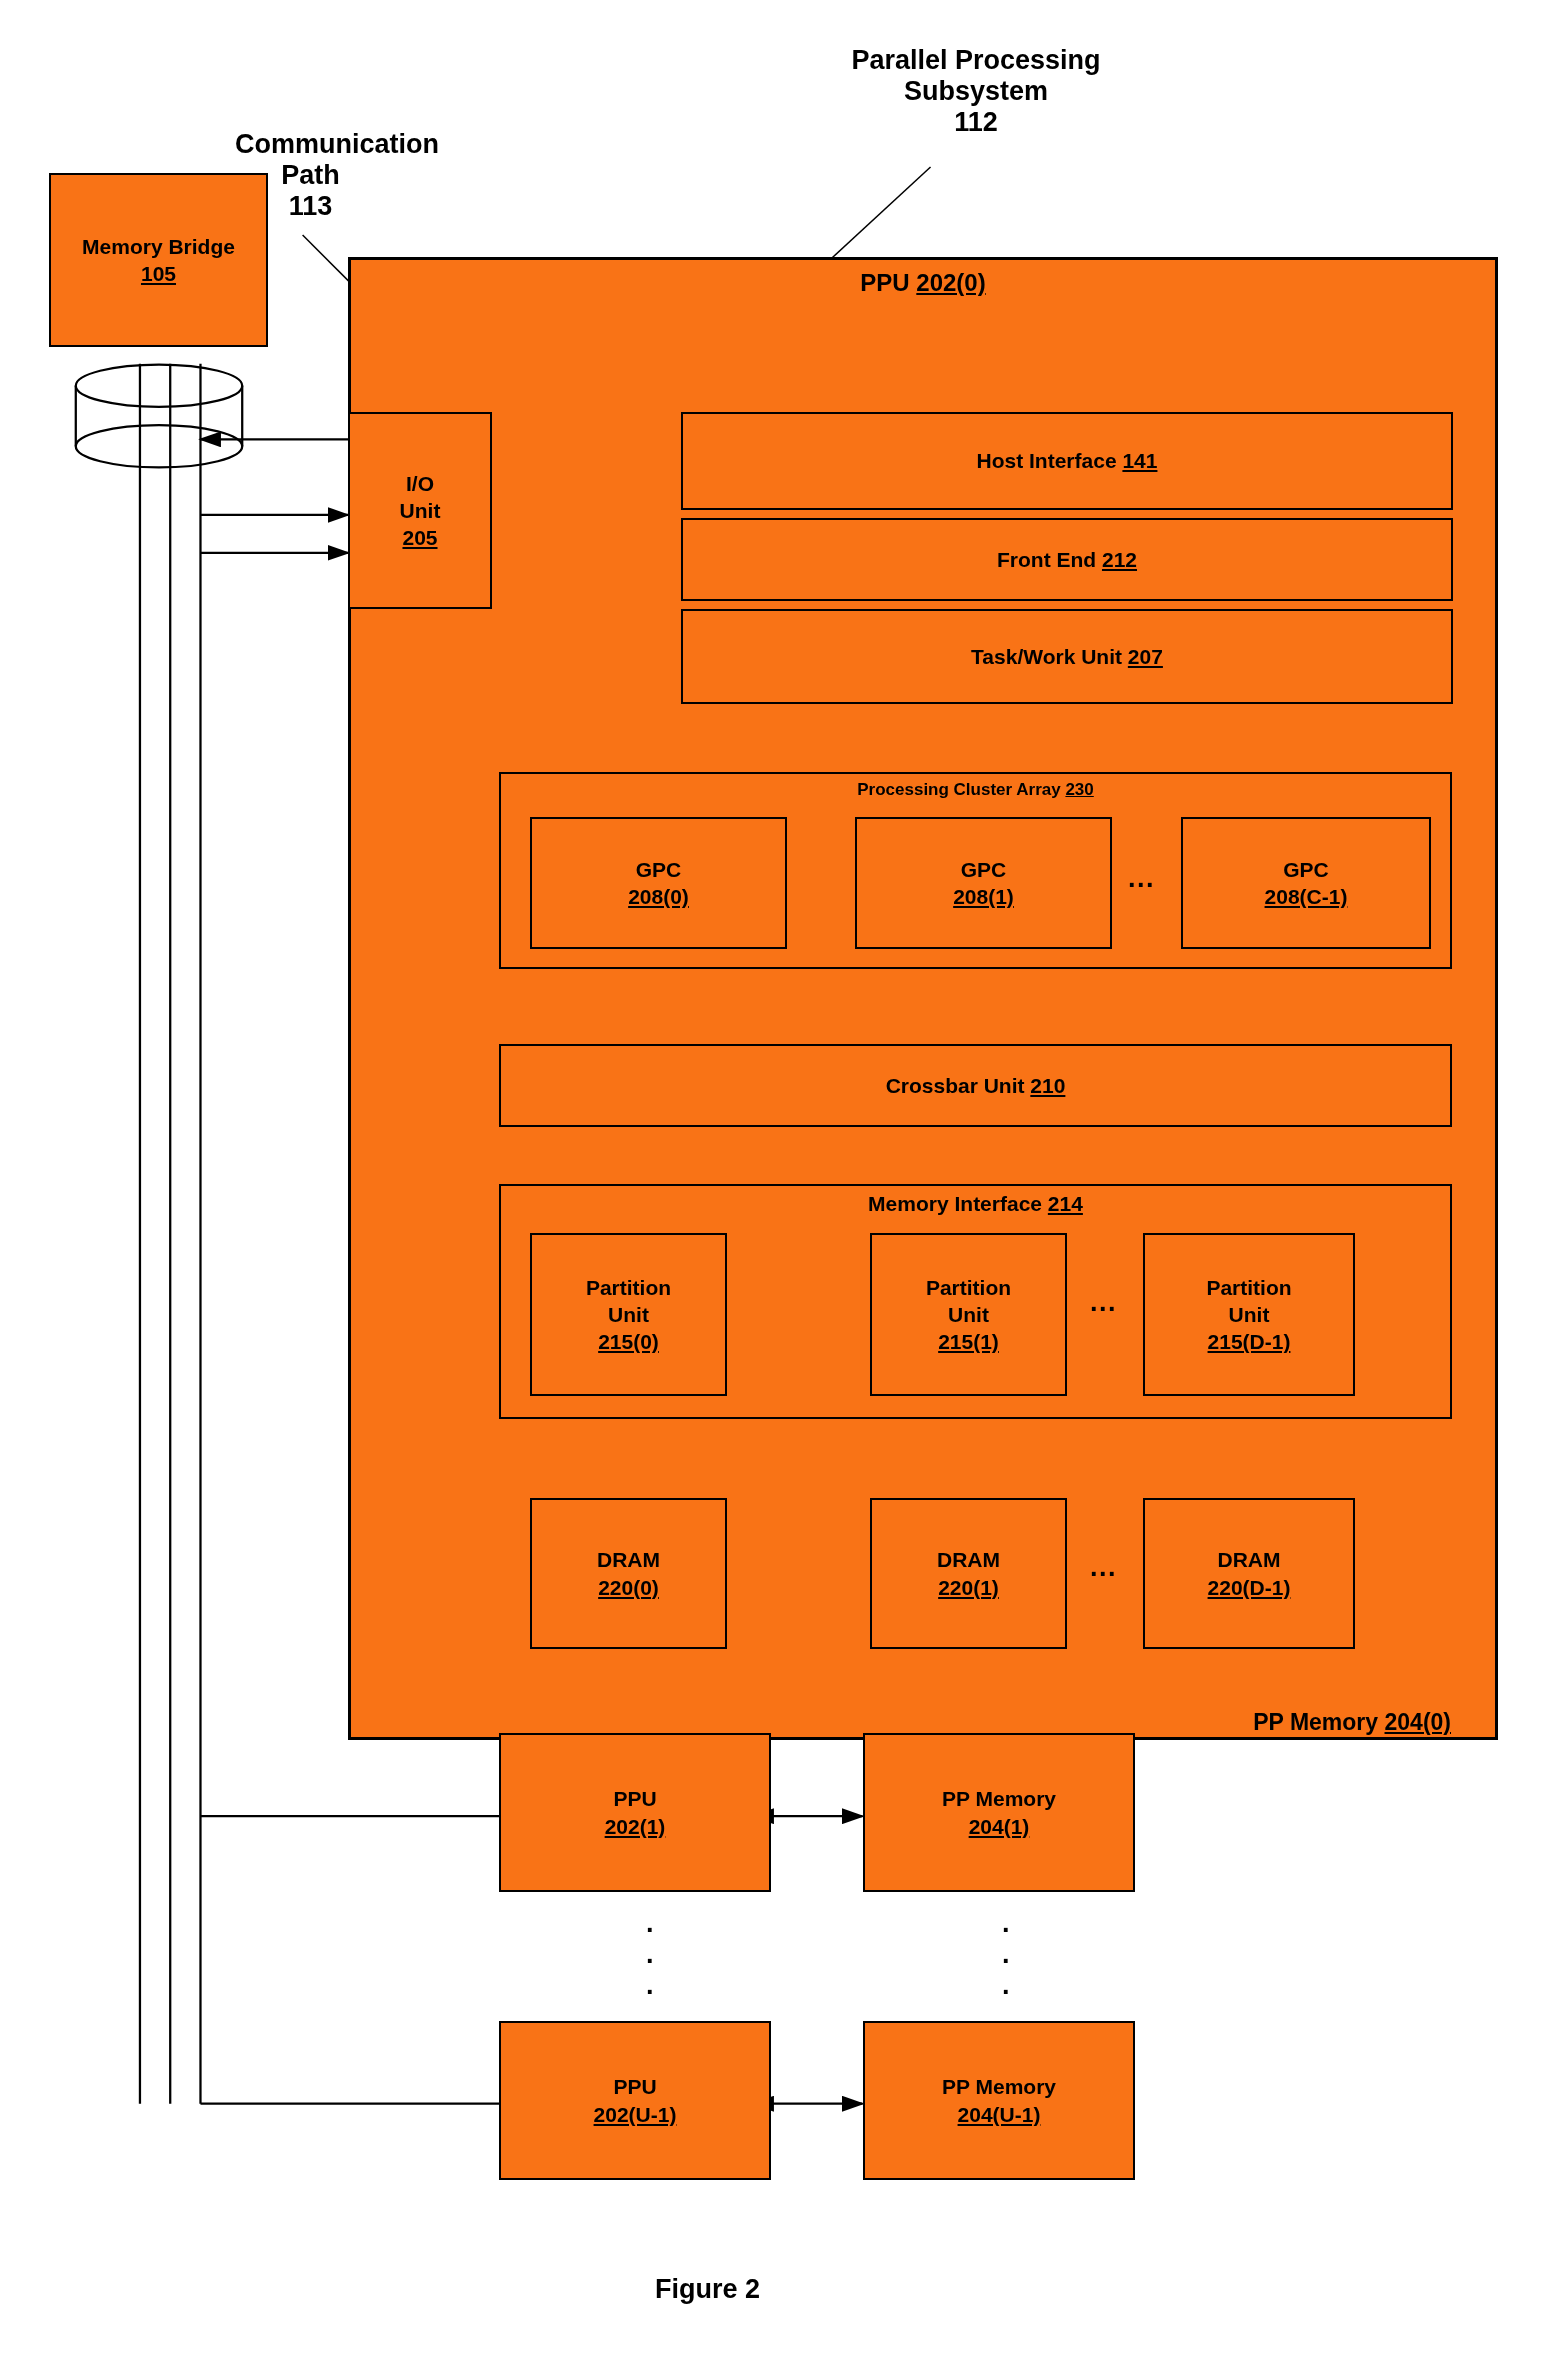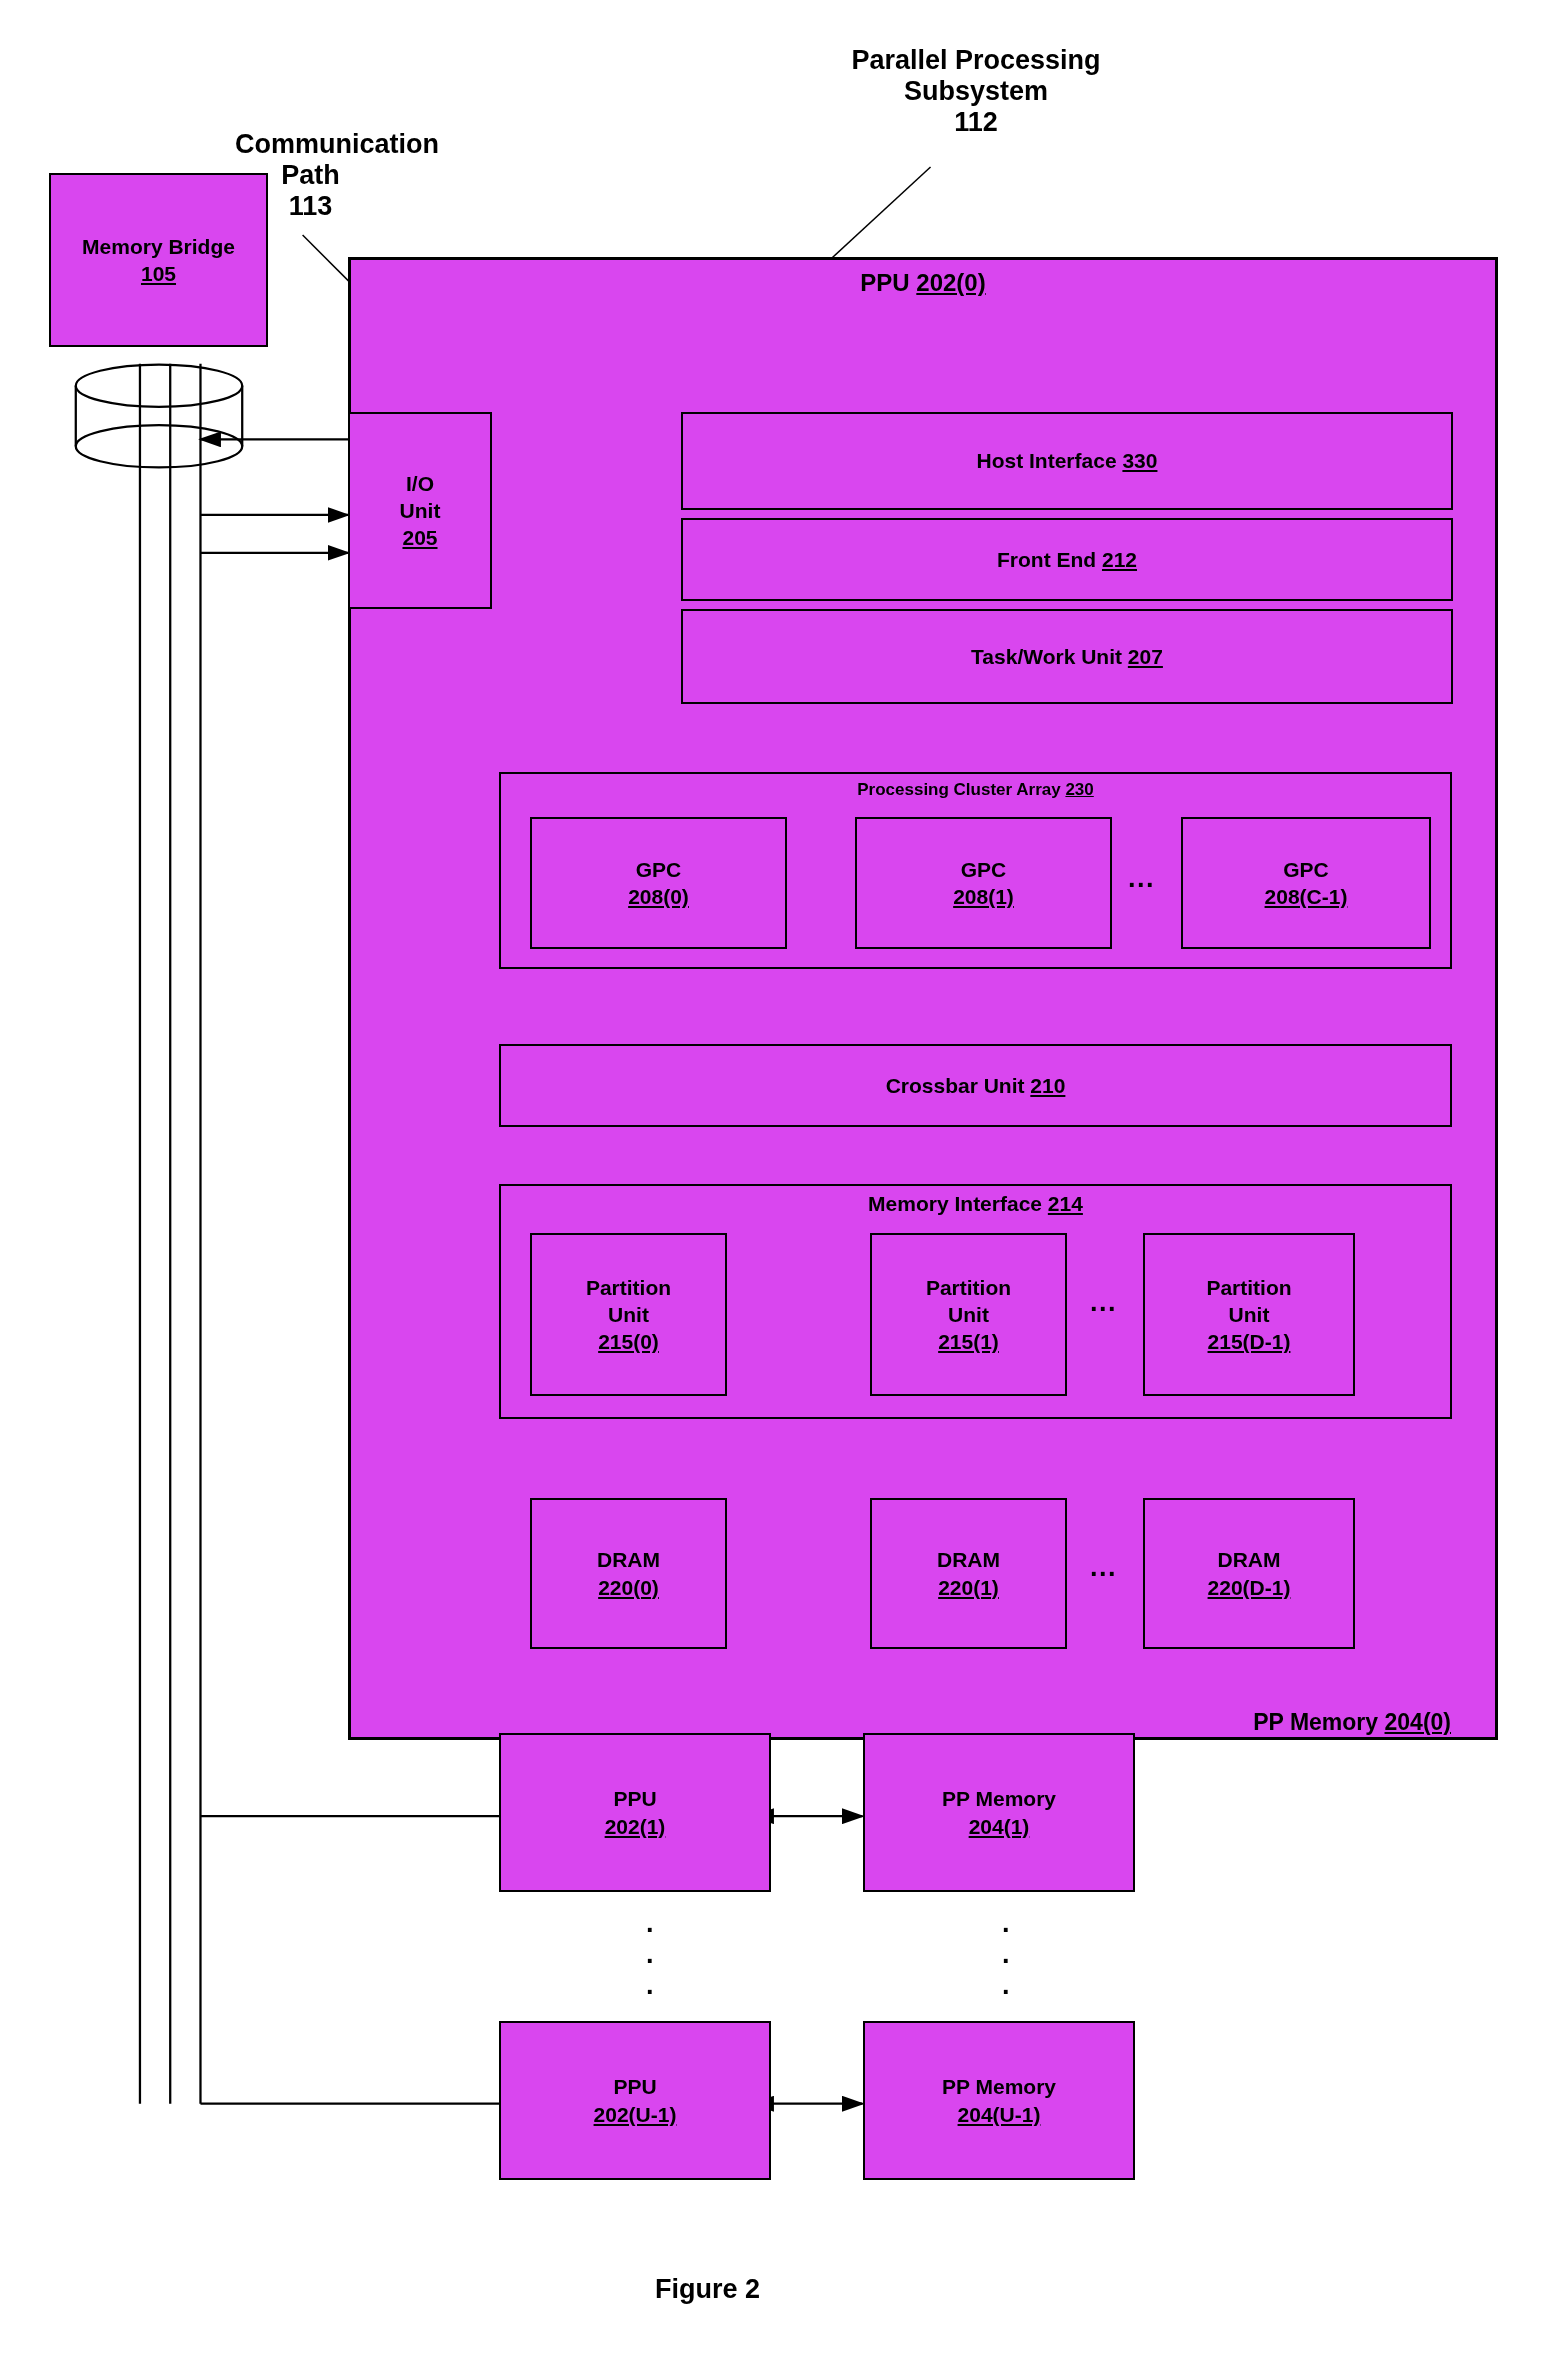--- a/index.html
+++ b/index.html
@@ -13,21 +13,21 @@
     }
     .diagram-container {
       position: absolute;
       top: 0; left: 0;
       width: 1563px;
       height: 2366px;
     }
     .box {
       position: absolute;
       border: 2.3px solid #000;
-      background: #d946ef;
+      background: #f97316;
       display: flex;
       flex-direction: column;
       align-items: center;
       justify-content: center;
       text-align: center;
     }
     .box-label {
       font-size: 21px;
       font-weight: bold;
       line-height: 1.3;
@@ -142,21 +142,21 @@
   </div>
 
   <div class="box" style="left:348px; top:412px; width:144px; height:197px;">
     <span class="box-label">
       I/O<br>Unit<br><span class="underline">205</span>
     </span>
   </div>
 
   <div class="box" style="left:681px; top:412px; width:772px; height:98px;">
     <span class="box-label">
-      Host Interface <span class="underline">330</span>
+      Host Interface <span class="underline">141</span>
     </span>
   </div>
 
   <div class="box" style="left:681px; top:518px; width:772px; height:83px;">
     <span class="box-label">
       Front End <span class="underline">212</span>
     </span>
   </div>
 
   <div class="box" style="left:681px; top:609px; width:772px; height:95px;">

